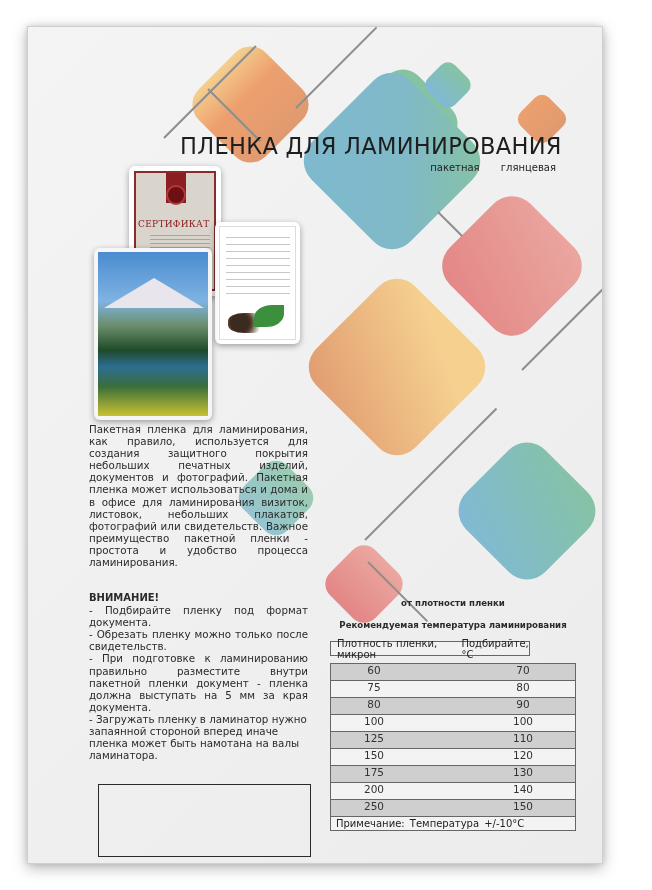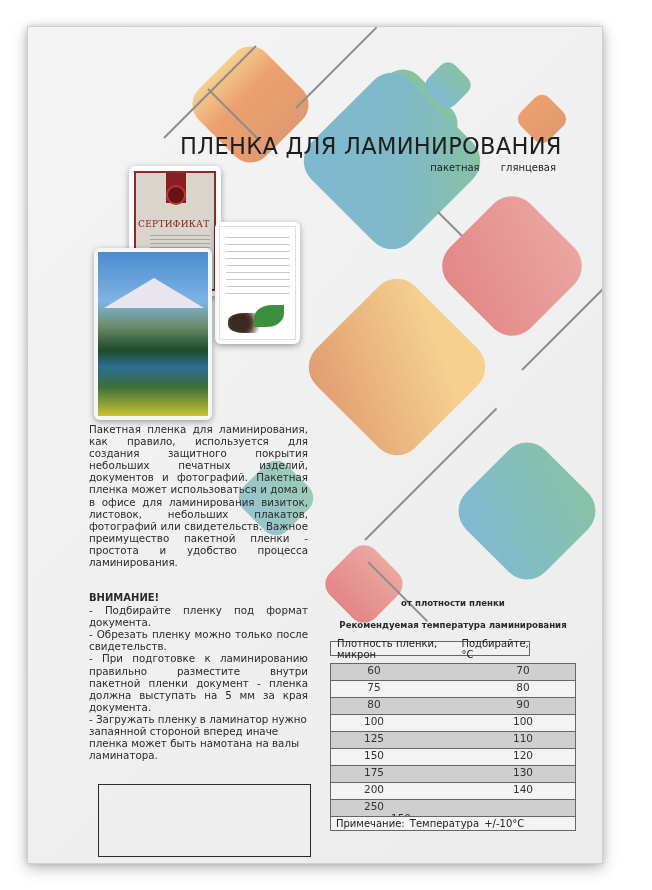--- a/index.html
+++ b/index.html
@@ -72,21 +72,21 @@
       font-size: 8.6px; font-weight: bold; color: #2a2a2a; line-height: 22px;
     }
     .tbl-head {
       position: absolute; left: 302px; top: 614px; width: 200px; height: 15px;
       border: 1px solid #666; background: #f1f1f1; font-size: 10px; color: #222;
       display: flex; align-items: center; box-sizing: border-box;
     }
     .tbl-head span:first-child { padding-left: 6px; width: 146px; }
     .tbl-body { position: absolute; left: 302px; top: 636px; width: 246px; border: 1px solid #666; box-sizing: border-box; }
     .tbl-row { display: flex; height: 16px; border-bottom: 1px solid #666; font-size: 10.5px; color: #333; }
-    .tbl-row:last-child { border-bottom: none; flex-direction: column; }
+    .tbl-row:last-child { border-bottom: none; }
     .tbl-row.shade { background: #cfcfcf; }
     .tbl-row.light { background: #f3f3f3; }
     .tbl-row span { width: 50%; text-align: center; }
     .tbl-row span:first-child { padding-right: 36px; box-sizing: border-box; }
     .tbl-row span:last-child { padding-left: 18px; box-sizing: border-box; }
     .tbl-note {
       position: absolute; left: 302px; top: 789px; width: 246px; height: 15px;
       border: 1px solid #666; background: #f3f3f3; font-size: 10px; color: #222;
       display: flex; align-items: center; padding-left: 5px; box-sizing: border-box; word-spacing: 2px;
     }

